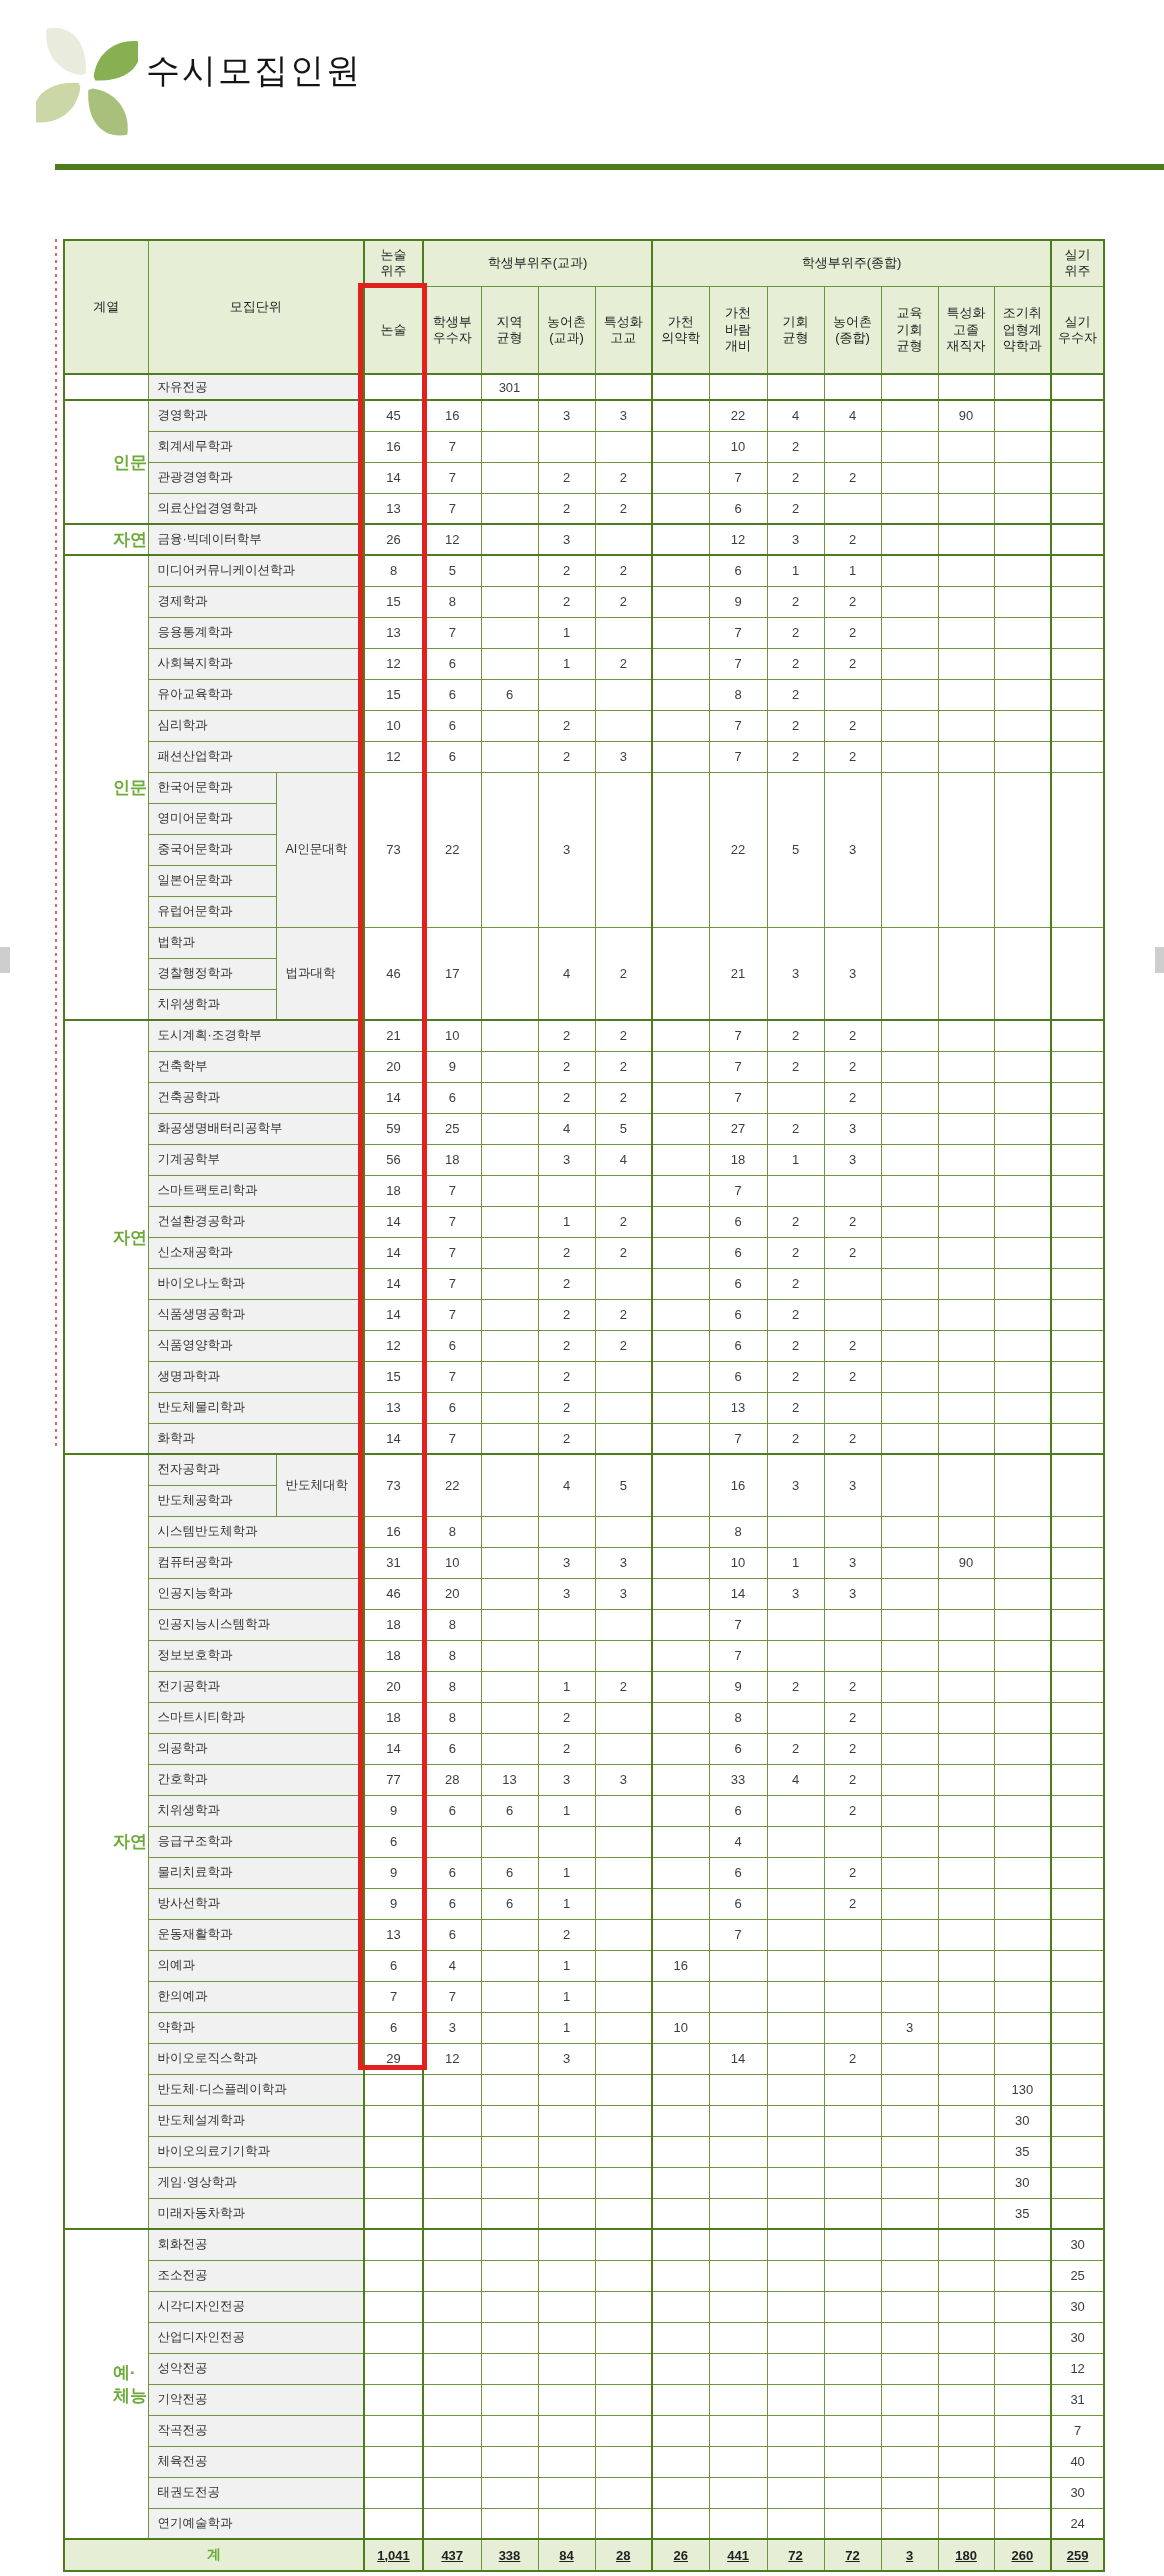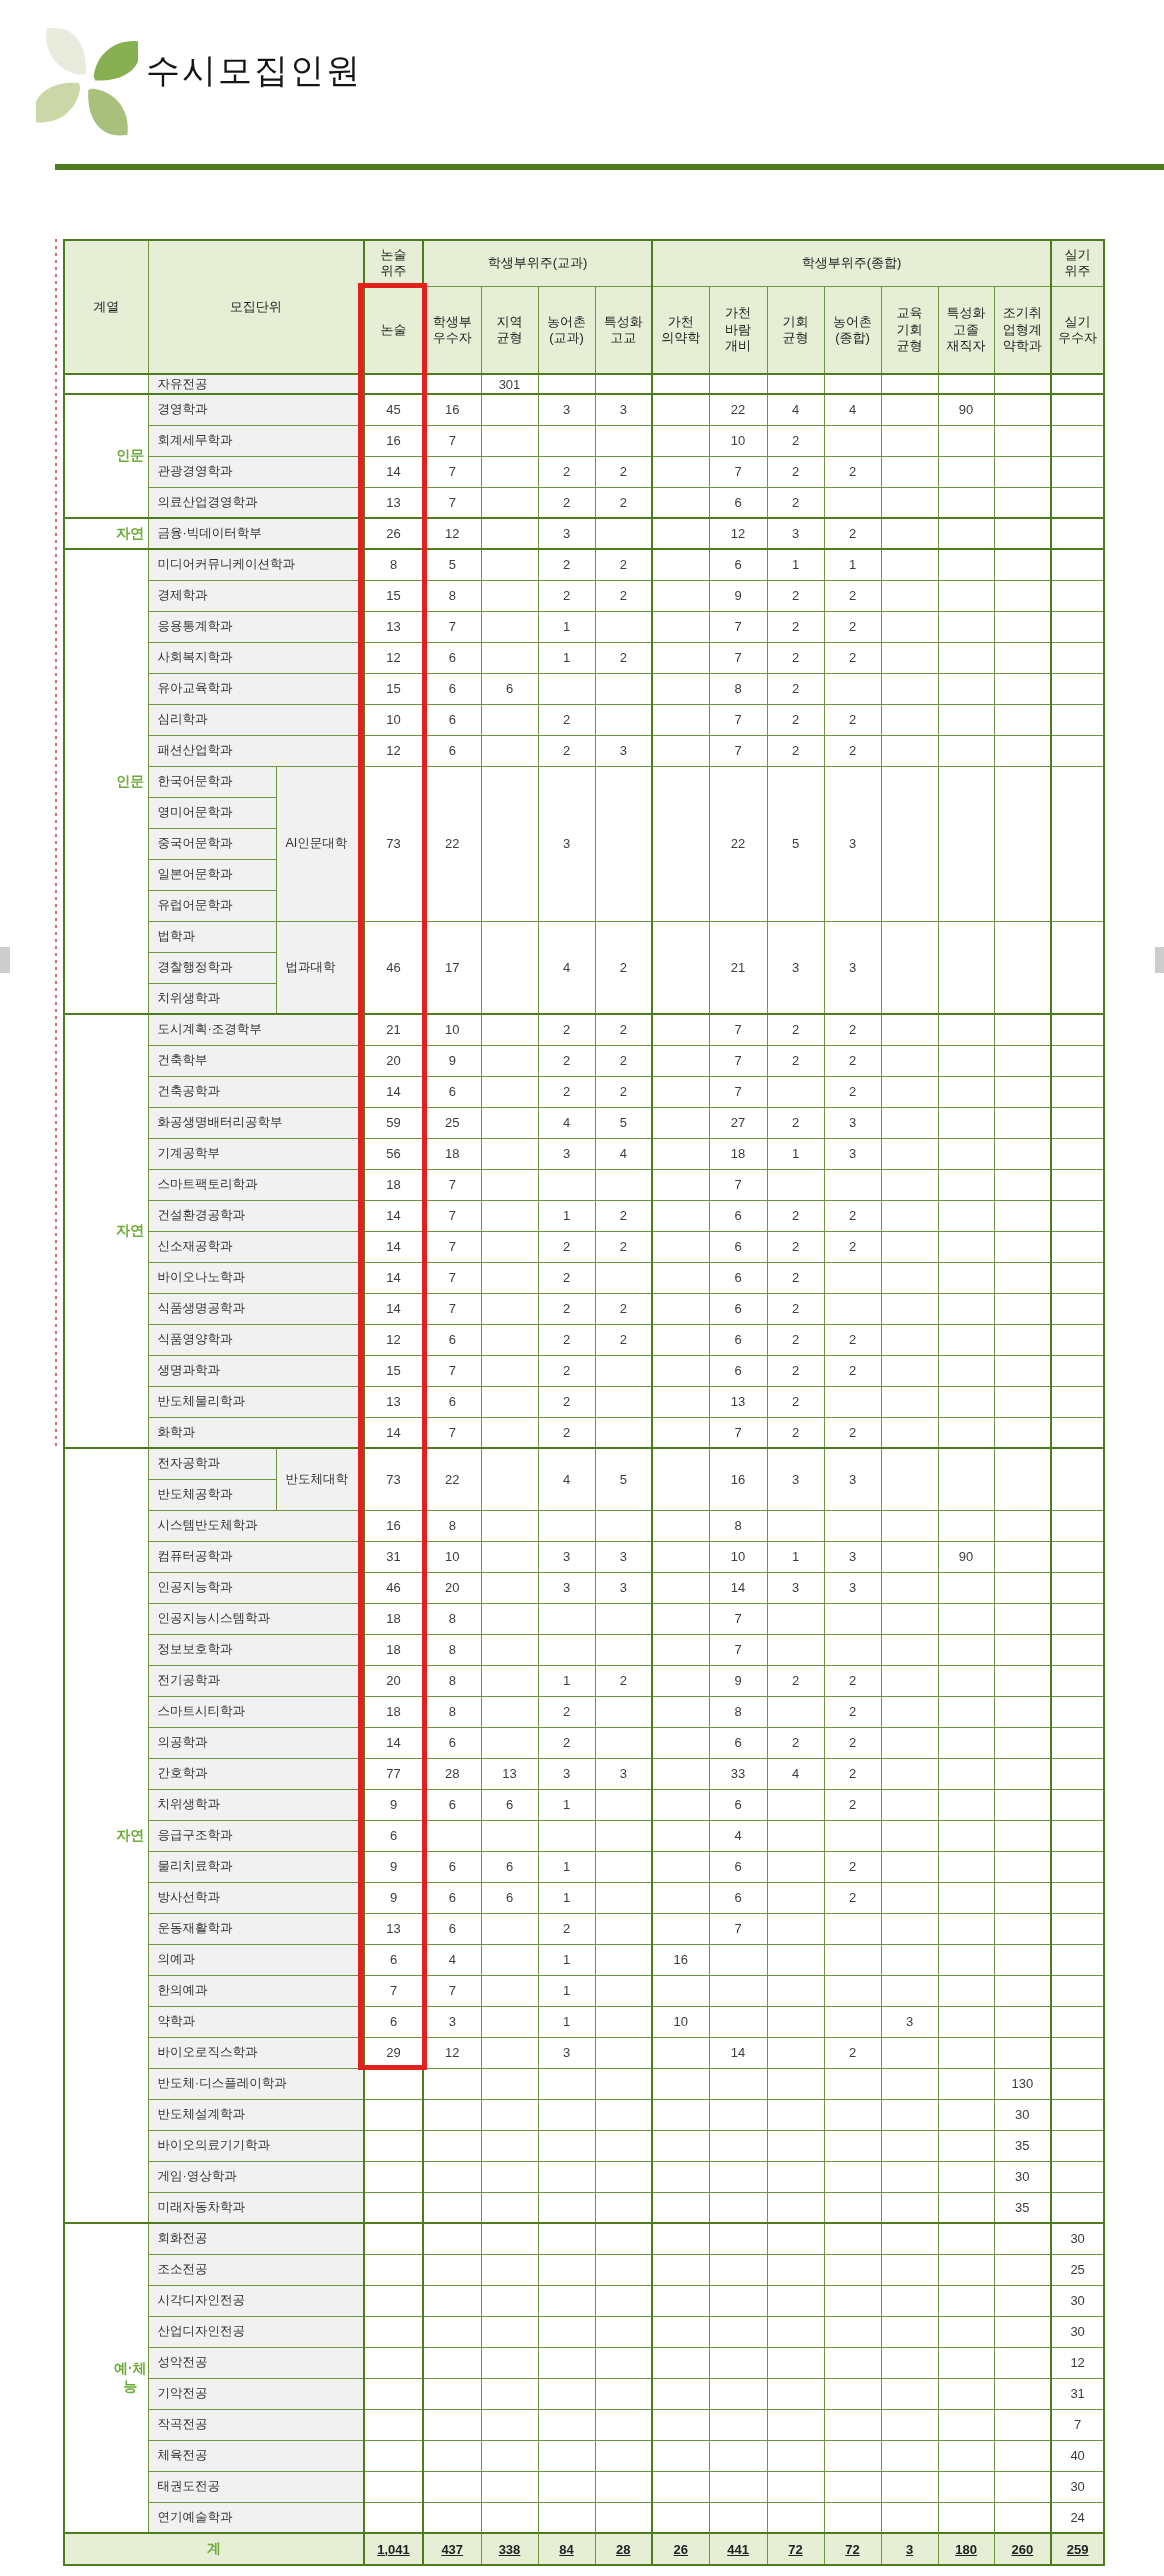--- a/index.html
+++ b/index.html
@@ -17,24 +17,24 @@
   .divider{position:absolute;left:55px;top:164px;width:1110px;height:6px;background:var(--divider);}
   table{border-collapse:collapse;table-layout:fixed;position:absolute;left:63px;top:239px;width:1036px;
         border:2px solid var(--dark);}
   td,th{border:1px solid var(--grid);overflow:hidden;padding:0;}
   thead th{background:var(--headbg);font-weight:400;font-size:13px;color:#222;
         white-space:pre-line;line-height:1.25;text-align:center;vertical-align:middle;}
   .head-row1{height:46px;}
   .head-row2{height:88px;}
   .head-row2 th{border-bottom:2px solid var(--dark);}
   tbody tr{height:31px;}
-  tr.r-short{height:20px;}
+  tr.r-short{height:26px;}
   td.name{background:var(--namebg);font-size:12.5px;color:#333;padding-left:9px;text-align:left;vertical-align:middle;}
   td.val{text-align:center;font-size:13px;color:#3d3d3d;background:#fff;vertical-align:middle;}
-  td.cat{color:var(--green-text);font-weight:700;text-align:center;font-size:14px;background:#fff;vertical-align:middle;padding-left:48px;}
+  td.cat{color:var(--green-text);font-weight:700;text-align:left;font-size:17px;background:#fff;vertical-align:middle;padding-left:48px;}
   tr.sec-start td{border-top:2px solid var(--dark);}
   .gb{border-left:2px solid var(--dark);}
   .total-row{height:32px;}
   .total-row td{background:var(--headbg);border-top:2px solid var(--dark);font-weight:700;}
   td.total-label{color:var(--green-text);font-size:14px;text-align:center;vertical-align:middle;}
   td.val.tv{font-size:13px;color:#222;text-decoration:underline;}
   .red-box{position:absolute;border:5px solid var(--red);pointer-events:none;z-index:5;}
   .dash-line{position:absolute;width:2px;z-index:4;opacity:.85;
         background:repeating-linear-gradient(to bottom, #e2474b 0 3px, transparent 3px 7px);}
   .edge-tab{position:absolute;width:10px;height:26px;background:#cdcdcd;top:947px;}

